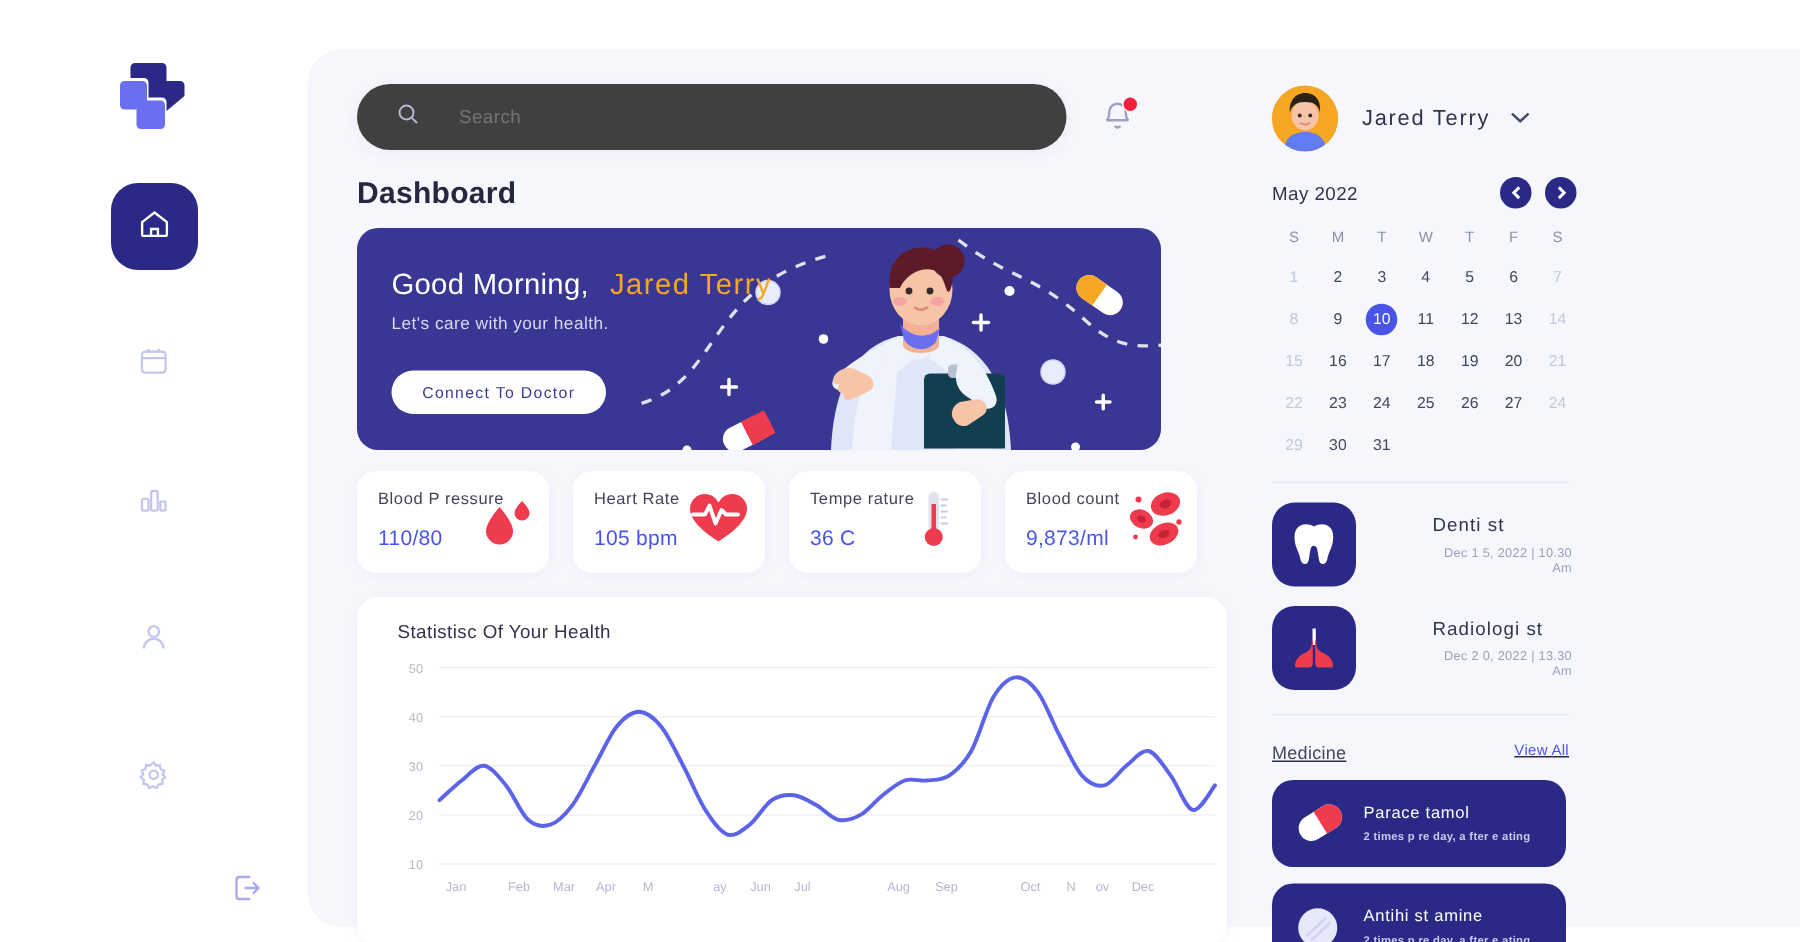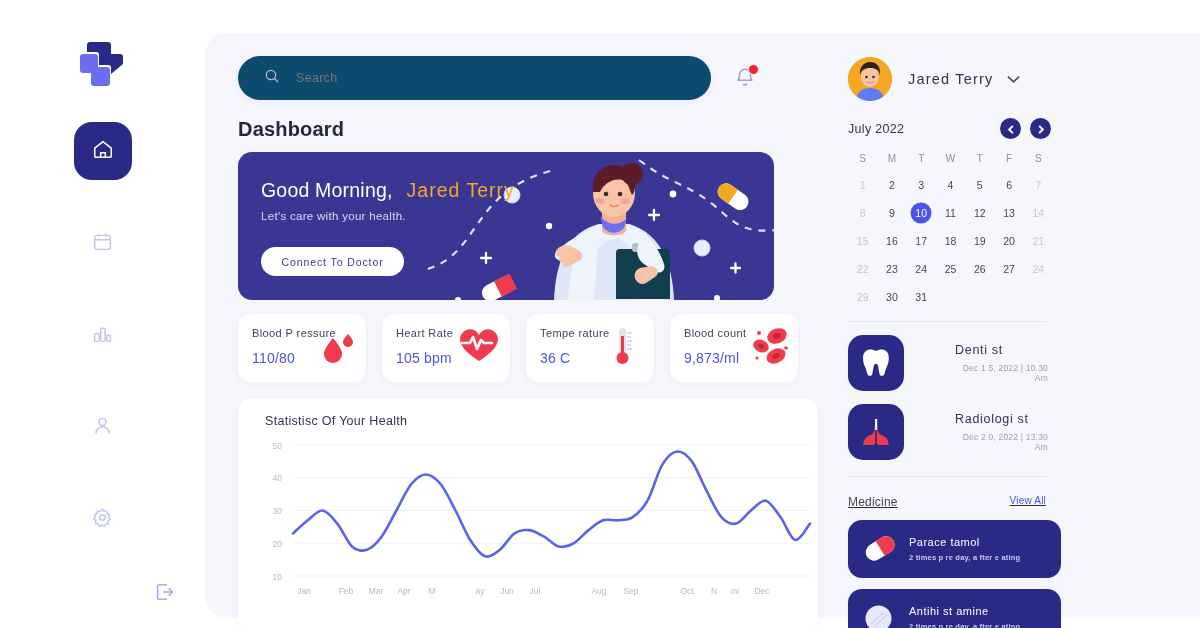--- a/index.html
+++ b/index.html
@@ -32,22 +32,22 @@
   .logout svg { stroke:#a9abe8; fill:none; stroke-width:1.7; }
 
   
   .main {
     position:absolute; left:205px; top:33px; width:634px; height:585px;
     background:#f6f7fd; border-radius:22px 0 0 22px;
     padding:0 0 0 33px;
   }
   .topbar { display:flex; align-items:center; padding-top:23px; }
   .search {
-    width:473px; height:44px; background:#0c4a6e; border-radius:22px;
-    display:flex; align-items:center; padding-left:26px; gap:16px;
+    width:473px; height:44px; background:#404040; border-radius:22px;
+    display:flex; align-items:center; padding-left:26px; gap:26px;
     box-shadow:0 2px 10px rgba(40,40,110,0.05);
   }
   .search svg { stroke:#b9bbd4; fill:none; stroke-width:1.9; }
   .search-input {
     border:none; outline:none; background:transparent;
     font-family:"Liberation Sans", sans-serif; font-size:12.5px; color:#9a9cb5;
     width:360px; letter-spacing:.3px;
   }
   .bell { margin-left:23px; position:relative; width:24px; height:26px; cursor:pointer; }
   .bell svg { stroke:#9fa1c4; fill:none; stroke-width:1.7; }
@@ -132,21 +132,21 @@
                display:flex; align-items:center; justify-content:center; flex:none; }
   .appt-body { margin-left:15px; }
   .appt-title { font-size:12.5px; color:#33334e; letter-spacing:.7px; }
   .appt-date { margin-top:6px; font-size:8.5px; color:#9c9eb8; letter-spacing:.2px;text-align:right; }
 
   .med-head { margin-top:18px; display:flex; align-items:flex-start; width:198px;text-decoration:underline; }
   .med-title { font-size:12px; color:#45455f; letter-spacing:.2px; }
   .med-viewall { margin-left:auto; font-size:10px; color:#4a54e8; cursor:pointer; letter-spacing:.2px; }
 
   .med {
-    margin-top:11px; width:213px; height:58px; background:#2a2a86;
+    margin-top:11px; width:196px; height:58px; background:#2a2a86;
     border-radius:14px; display:flex; align-items:center; padding-left:14px; cursor:pointer;
   }
   .med-icon { width:33px; height:33px; flex:none; }
   .med-body { margin-left:14px; }
   .med-name { font-size:11px; color:#ffffff; letter-spacing:.5px; }
   .med-dose { margin-top:5px; font-size:7.5px; color:#c8c9ee; letter-spacing:.2px;font-weight:bold; }
 </style>
 </head>
 <body>
 
@@ -412,21 +412,21 @@
       </div>
       <div class="profile-name">Jared Terry</div>
       <span class="chev">
         <svg width="13" height="9" viewBox="0 0 14 9">
             <path d="M1 1.5 L7 7 L13 1.5"></path>
           </svg>
       </span>
     </div>
 
     <div class="cal-head">
-      <div class="cal-month">July 2022</div>
+      <div class="cal-month">May 2022</div>
       <div class="cal-nav">
         <div class="cal-btn">
           <span><svg width="8" height="9" viewBox="0 0 8 10">
                 <path d="M6 1 L2 5 L6 9"></path>
               </svg></span>
         </div>
         <div class="cal-btn">
           <span><svg width="8" height="9" viewBox="0 0 8 10">
                 <path d="M2 1 L6 5 L2 9"></path>
               </svg></span>

